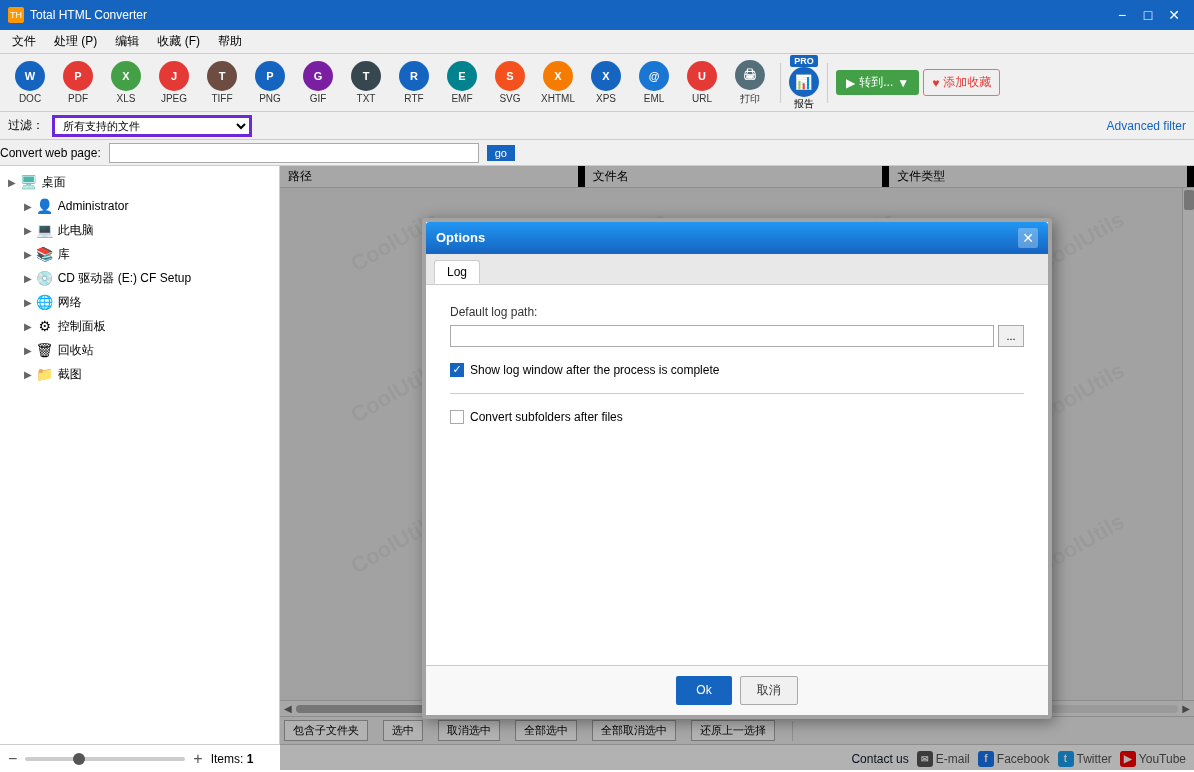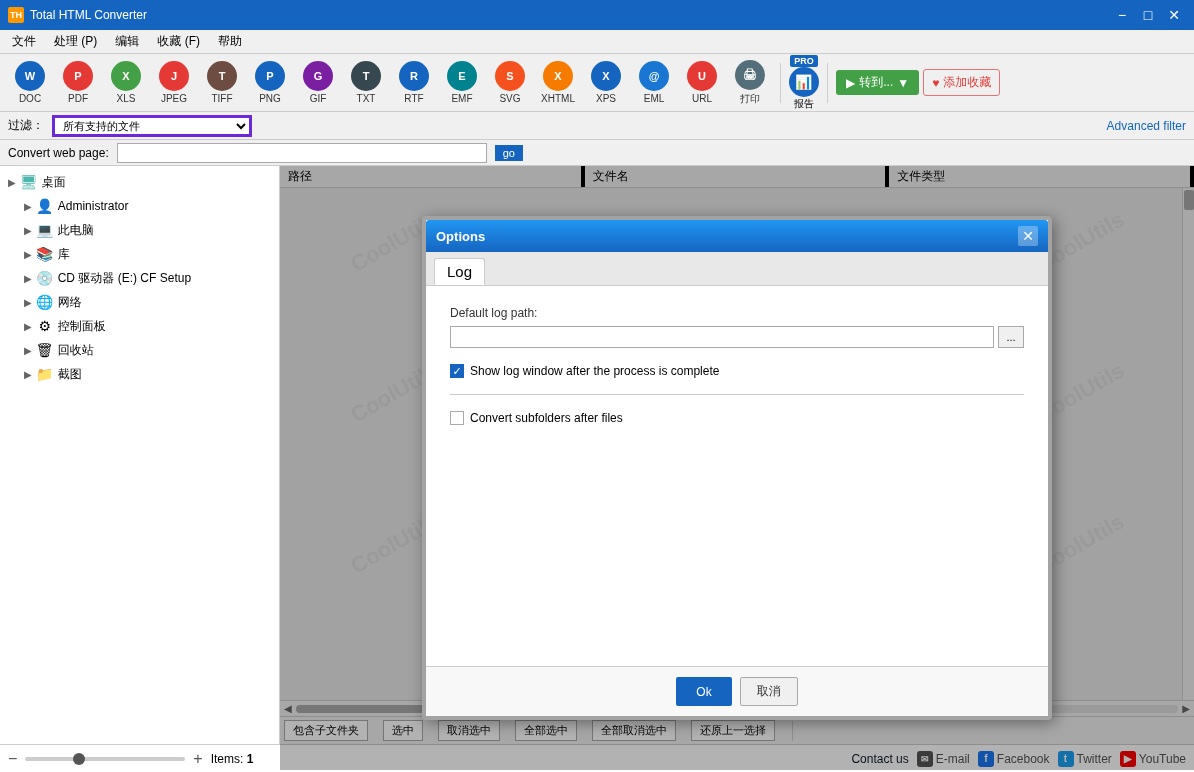--- a/index.html
+++ b/index.html
@@ -9,21 +9,21 @@
     .title-bar {
       background: #1565c0;
       height: 30px;
       display: flex;
       align-items: center;
       justify-content: space-between;
       padding: 0 8px;
       color: white;
     }
     .title-bar-left { display: flex; align-items: center; gap: 6px; font-size: 12px; }
-    .title-bar-icon { width: 16px; height: 16px; background: #ff9800; border-radius: 2px; display: inline-flex; align-items: center; justify-content: center; color: white; font-size: 9px; font-weight: bold; }
+    .title-bar-icon { width: 16px; height: 16px; background: #ff9800; border-radius: 2px; display: inline-flex; align-items: center; justify-content: center; color: white; font-size: 9px; font-weight: normal; }
     .title-bar-controls { display: flex; gap: 2px; }
     .title-btn { width: 24px; height: 20px; display: flex; align-items: center; justify-content: center; cursor: pointer; font-size: 14px; color: white; border-radius: 2px; }
 
     
     .menu-bar {
       background: #f0f0f0;
       height: 24px;
       display: flex;
       align-items: center;
       padding: 0 4px;
@@ -155,21 +155,21 @@
       width: 200px;
     }
     .advanced-filter { font-size: 12px; color: #1565c0; cursor: pointer; margin-left: auto; }
 
     
     .webpage-bar {
       background: #f0f0f0;
       height: 26px;
       display: flex;
       align-items: center;
-      padding: 0 8px;
+      padding: 0 0;
       gap: 8px;
       border-bottom: 1px solid #ccc;
     }
     .webpage-input {
       height: 20px;
       border: 1px solid #aaa;
       background: white;
       font-size: 11px;
       padding: 0 4px;
       width: 370px;
@@ -239,21 +239,21 @@
       top: 0; left: 0; right: 0;
       height: 22px;
       background: #f0f0f0;
       display: flex;
       align-items: center;
       border-bottom: 1px solid #ccc;
       font-size: 12px;
     }
     .col-header {
       padding: 0 8px;
-      border-right: 4px solid #000000;
+      border-right: 7px solid #000000;
       height: 100%;
       display: flex;
       align-items: center;
       flex: 1;
     }
 
     
     .vscrollbar {
       position: absolute;
       right: 0; top: 22px; bottom: 0;
@@ -342,21 +342,21 @@
       font-size: 14px;
     }
     .dialog-tabs {
       display: flex;
       background: #e8e8e8;
       border-bottom: 1px solid #ccc;
       padding: 6px 8px 0;
     }
     .dialog-tab {
       padding: 4px 12px;
-      font-size: 15px;
+      font-size: 12px;
       cursor: pointer;
       border: 1px solid #ccc;
       border-bottom: none;
       background: white;
       border-radius: 3px 3px 0 0;
       margin-right: 2px;
     }
     .dialog-tab.active { background: white; border-bottom: 1px solid white; z-index: 1; }
     .dialog-body {
       padding: 20px 24px;

